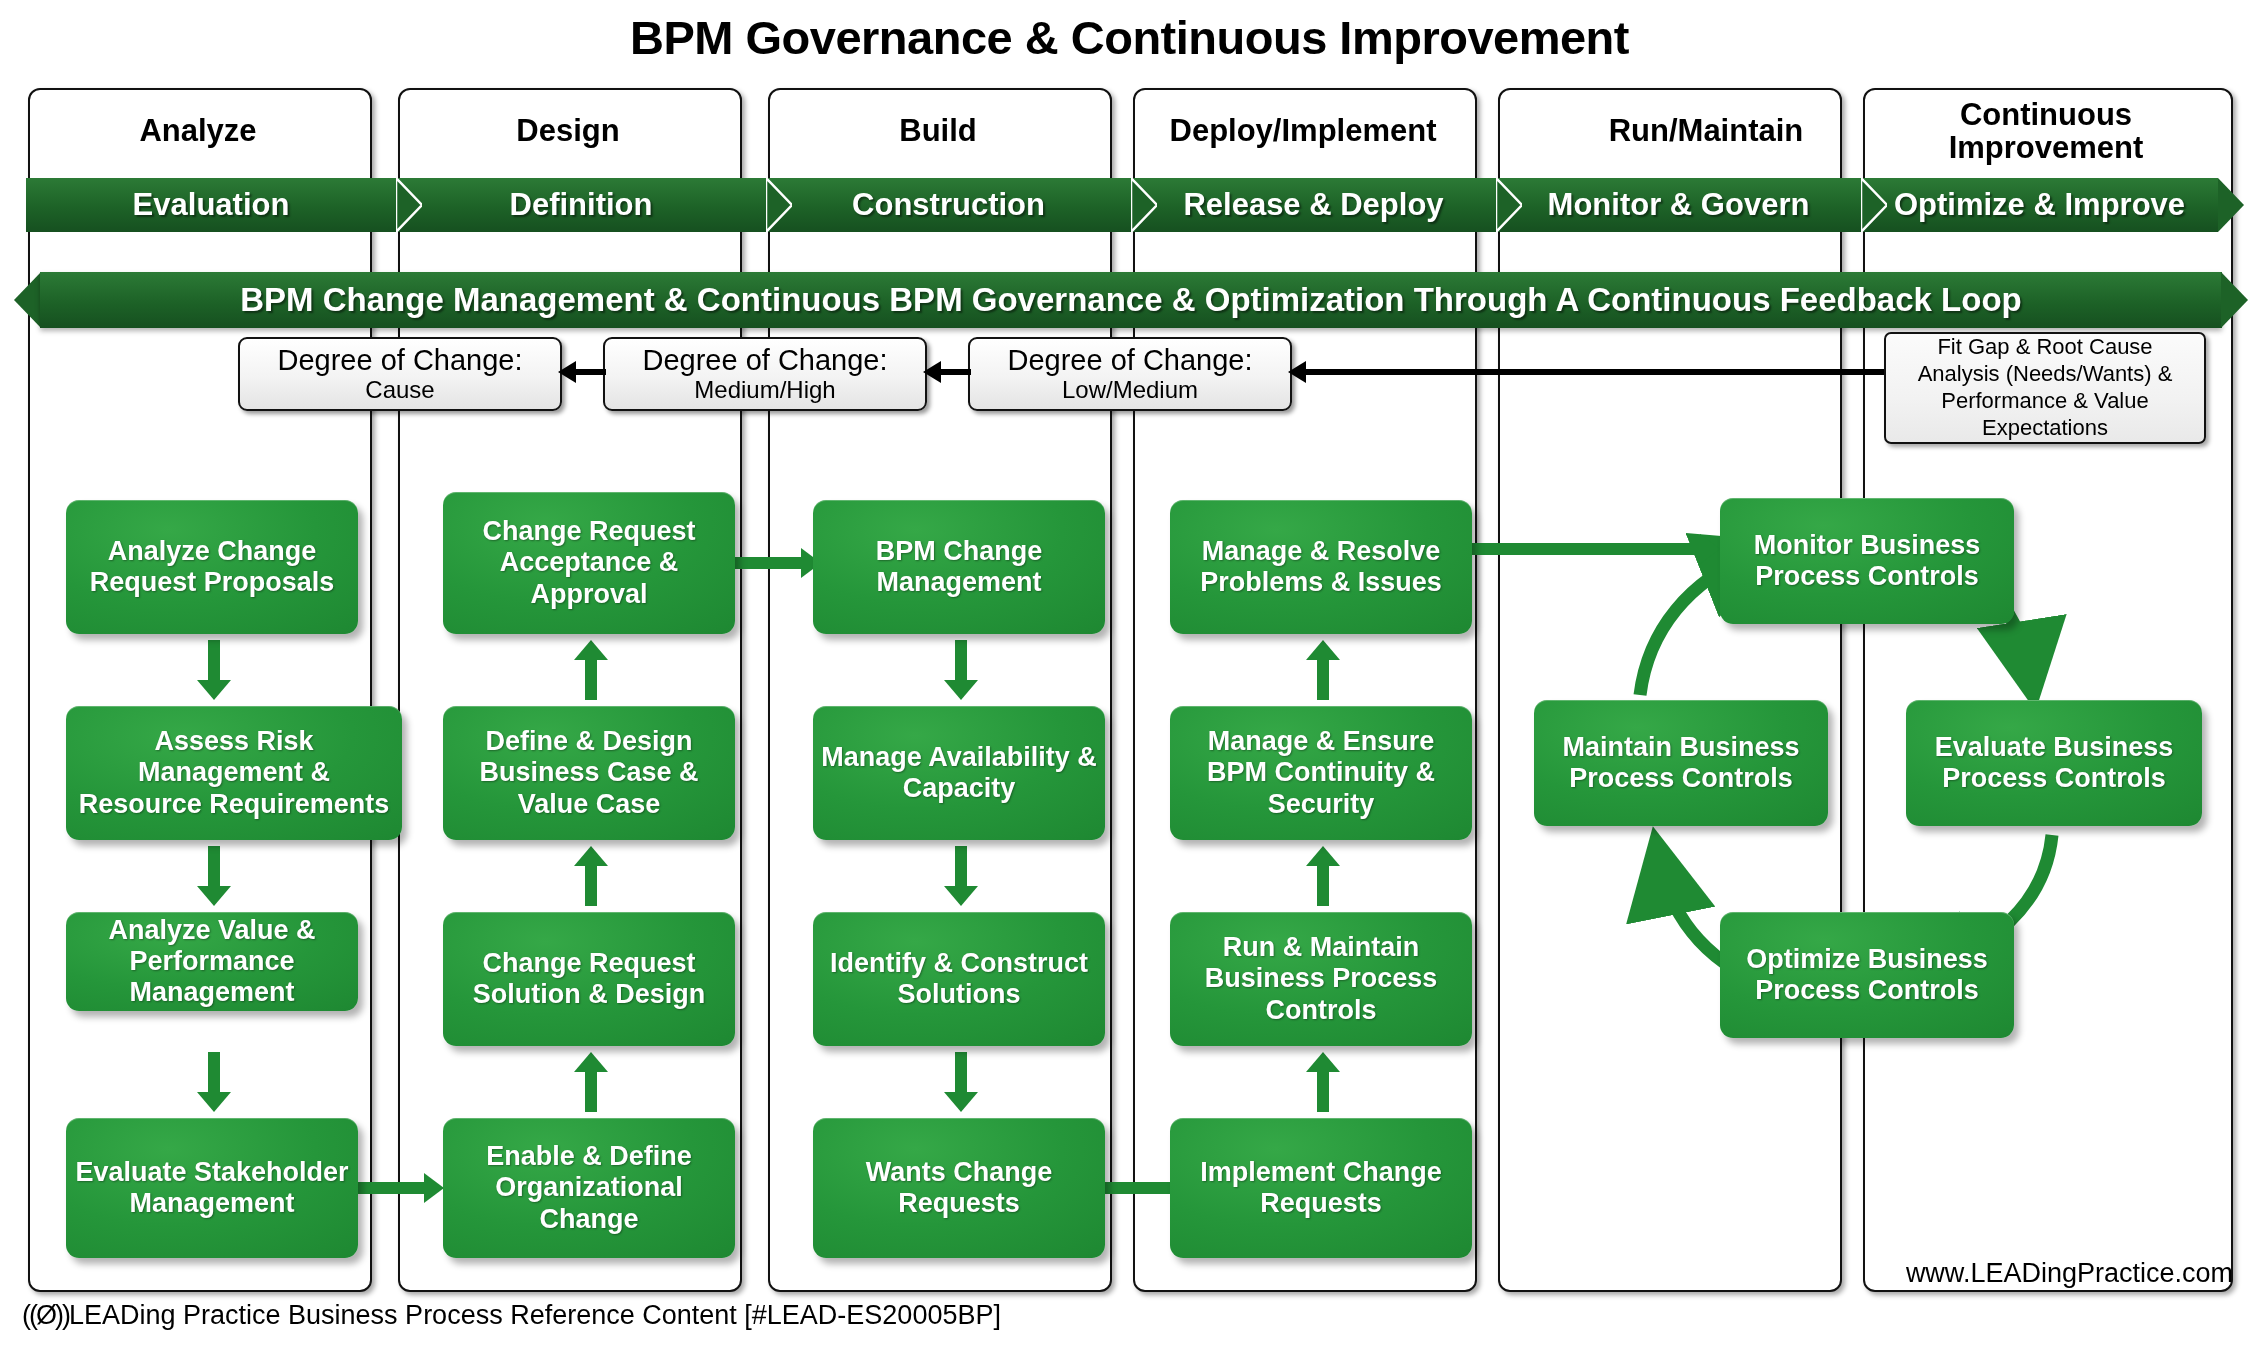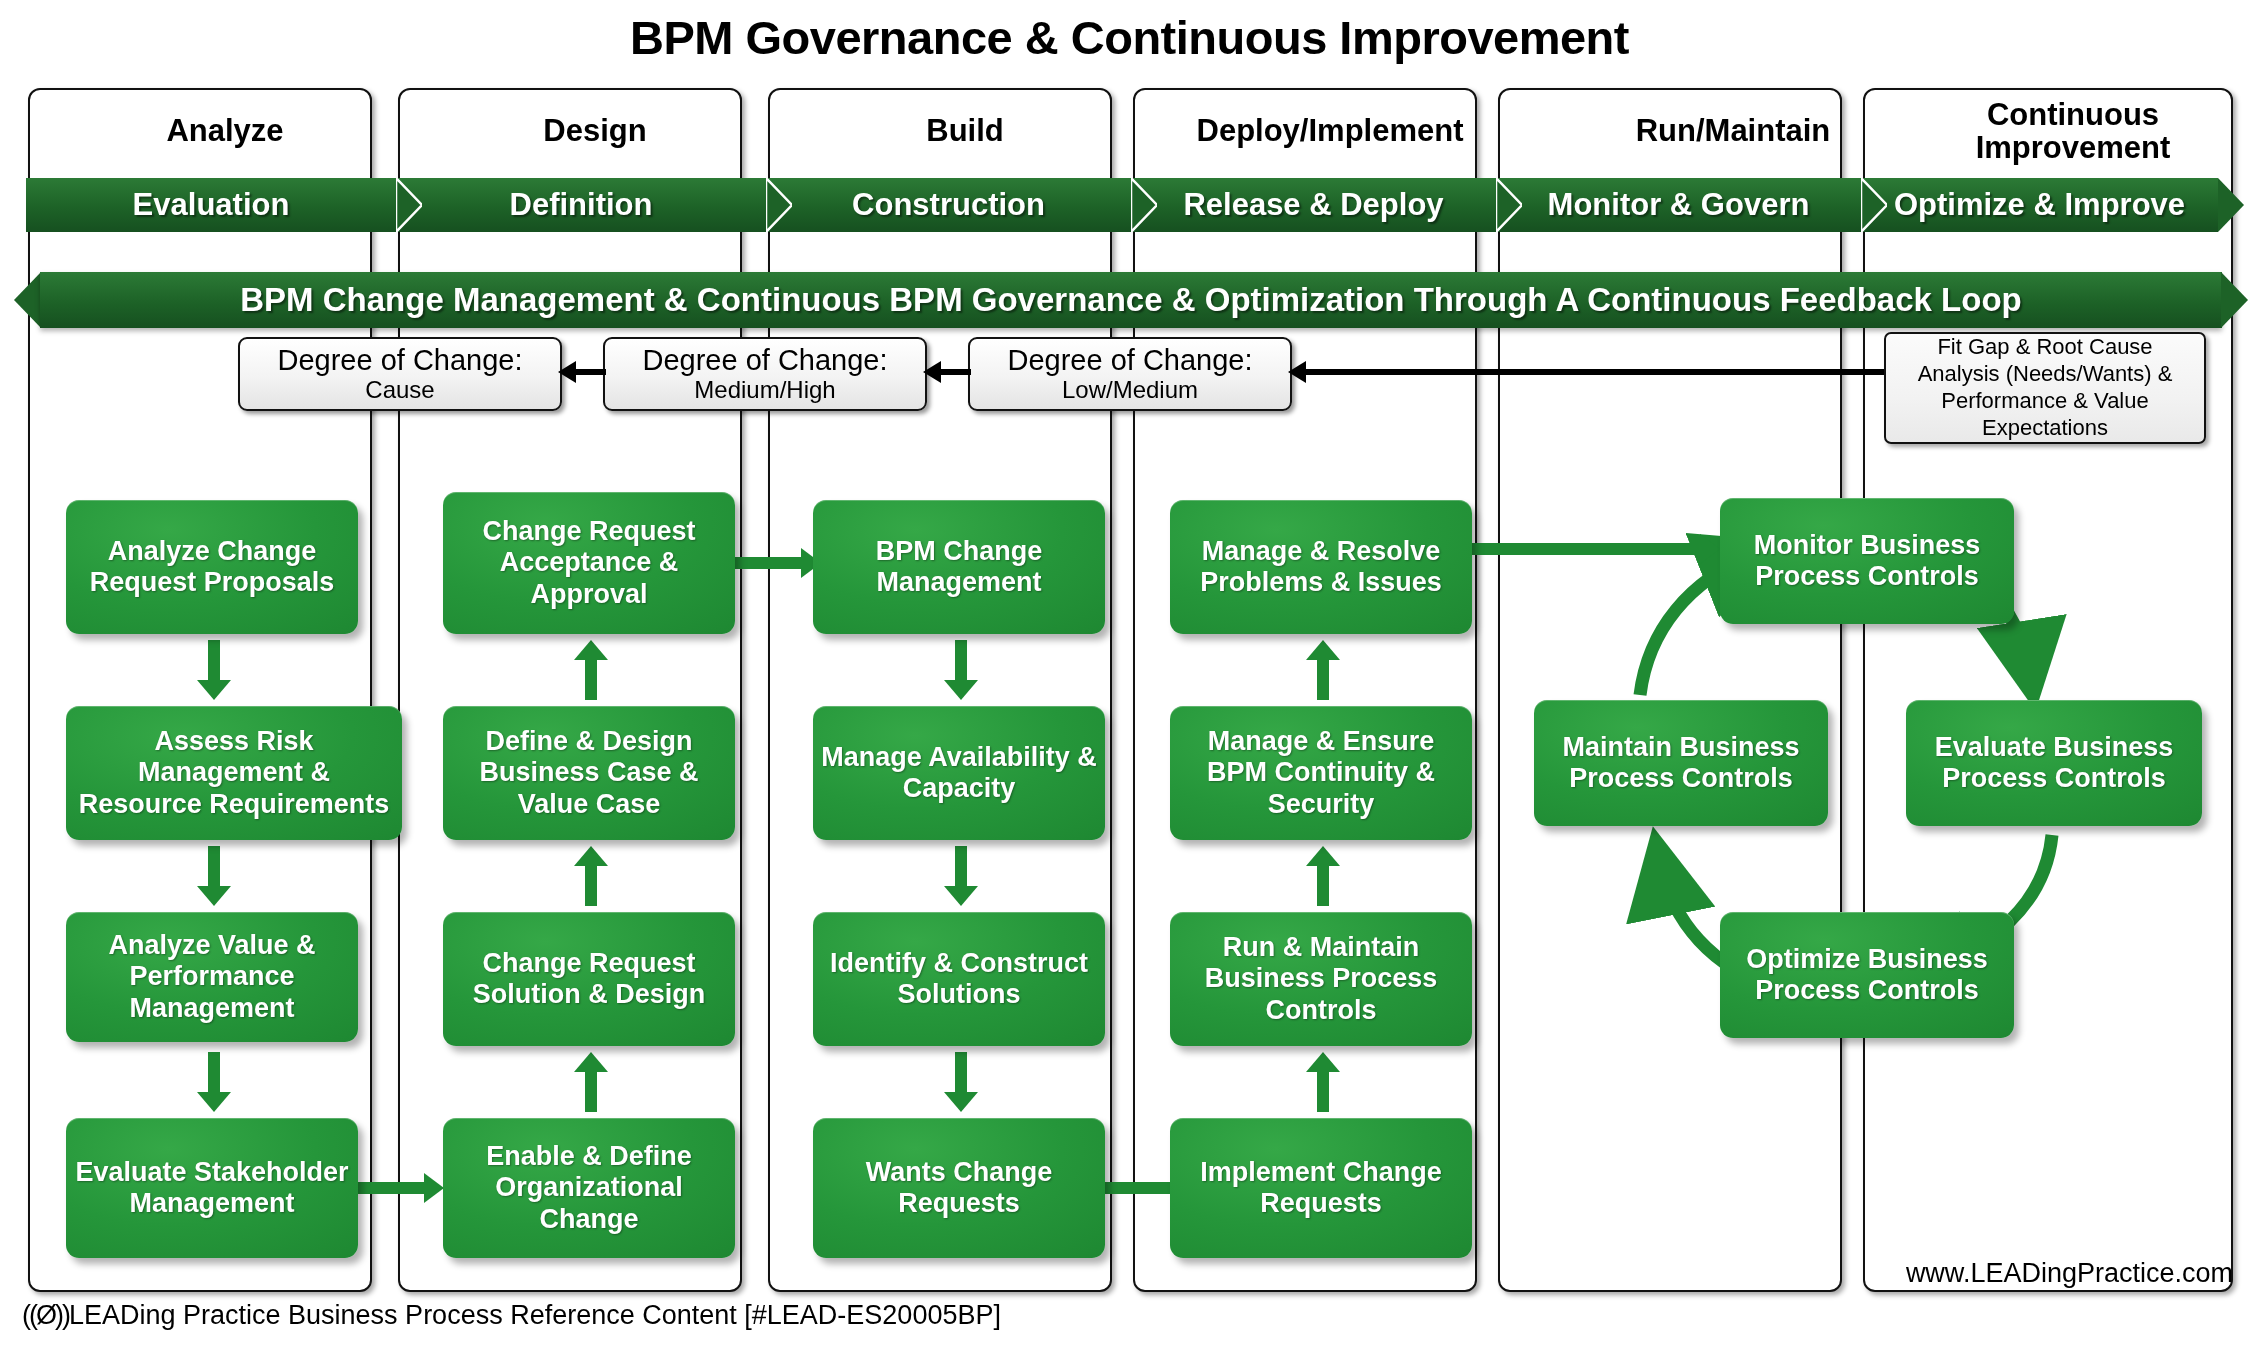--- a/index.html
+++ b/index.html
@@ -11,21 +11,21 @@
               font-size:47px;font-weight:bold;letter-spacing:-.5px;
               font-family:"Liberation Sans","DejaVu Sans",sans-serif;}
 
   
   .col-shell{position:absolute;top:88px;height:1200px;border:2.5px solid #111;
              border-radius:12px;background:#fff;
              box-shadow:3px 3px 5px rgba(0,0,0,.35);}
 
   .col-head{position:absolute;top:94px;height:74px;display:flex;align-items:center;
             justify-content:center;text-align:center;font-size:31px;font-weight:bold;
-            line-height:1.08;z-index:5;padding-left:27px;}
+            line-height:1.08;z-index:5;}
 
   
   #phase-band{position:absolute;left:26px;top:178px;width:2218px;height:54px;z-index:6;}
   .chev{position:absolute;top:0;height:54px;display:flex;align-items:center;
         justify-content:center;color:#fff;font-size:31px;font-weight:bold;
         text-shadow:2px 2px 2px rgba(0,0,0,.45);
         background:linear-gradient(180deg,#2c7a36 0%,#1d6227 55%,#165020 100%);}
   .chev .notch{position:absolute;right:-26px;top:0;width:26px;height:54px;z-index:2;}
   .chev .notch svg{display:block;}
 
@@ -230,21 +230,21 @@
   <div class="stem" style="top:0;height:42px;"></div>
     <div class="tip"></div>
 </div>
 <div class="gbox" style="left:66px;top:706px;width:336px;height:134px;">
   <span>Assess Risk Management &amp; Resource Requirements</span>
 </div>
 <div class="ga-down" style="left:197px;top:846px;height:60px;">
   <div class="stem" style="top:0;height:42px;"></div>
     <div class="tip"></div>
 </div>
-<div class="gbox" style="left:66px;top:912px;width:292px;height:130px;">
+<div class="gbox" style="left:66px;top:912px;width:292px;height:99px;">
   <span>Analyze Value &amp; Performance Management</span>
 </div>
 <div class="ga-down" style="left:197px;top:1052px;height:60px;">
   <div class="stem" style="top:0;height:42px;"></div>
     <div class="tip"></div>
 </div>
 <div class="gbox" style="left:66px;top:1118px;width:292px;height:140px;">
   <span>Evaluate Stakeholder Management</span>
 </div>
 

